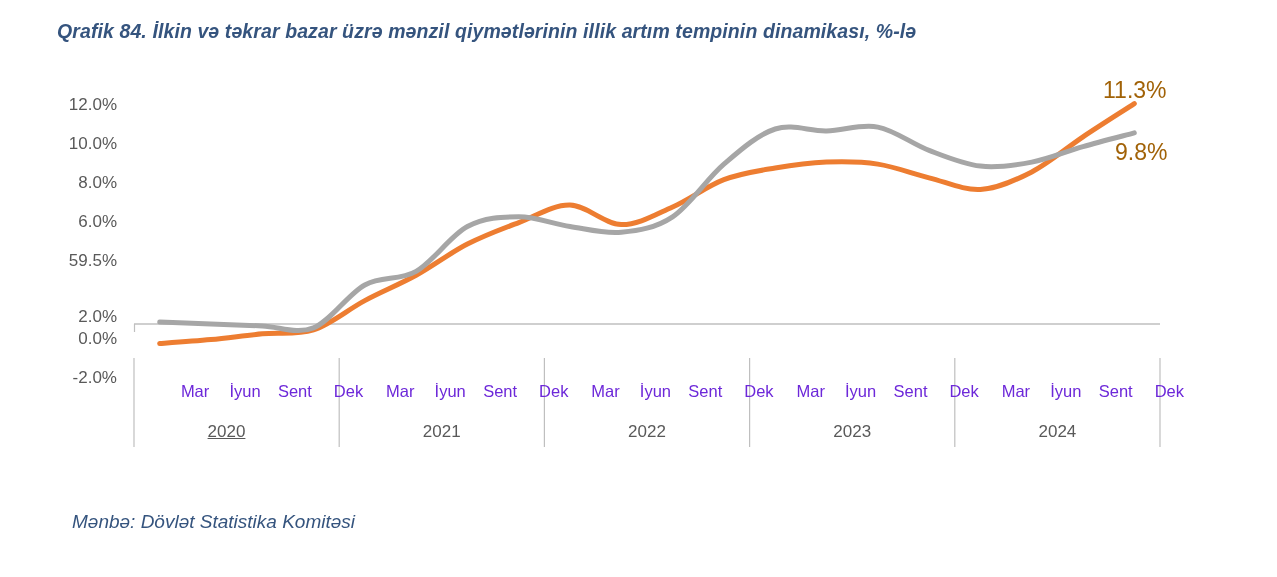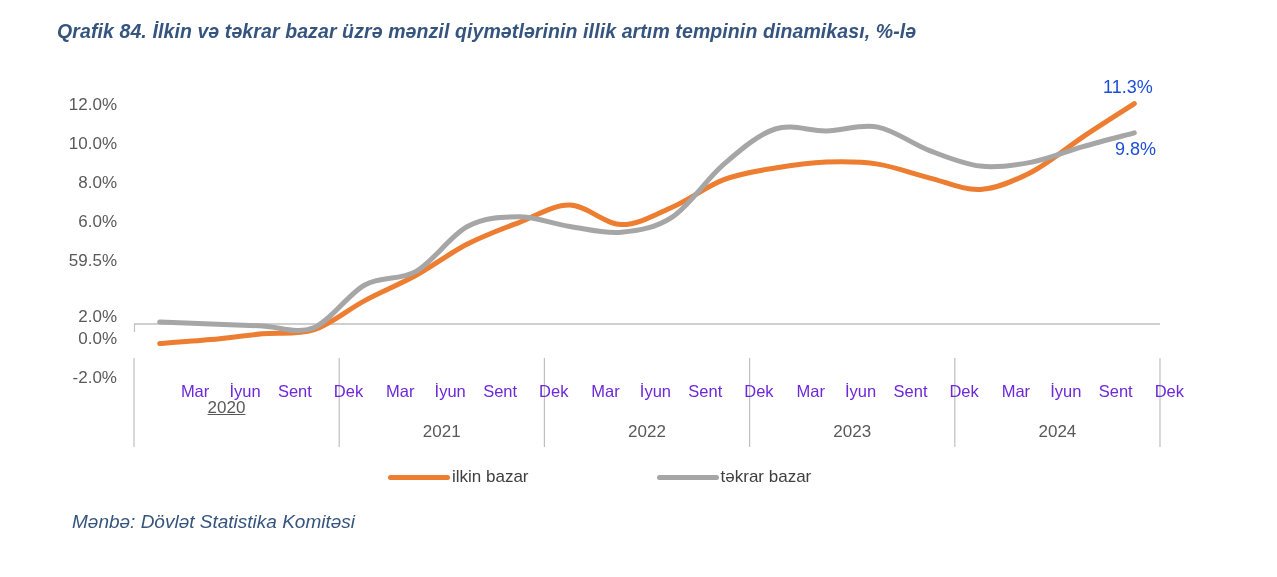--- a/index.html
+++ b/index.html
@@ -22,21 +22,21 @@
   }
   .month-label{
     position:absolute;height:24px;line-height:24px;text-align:right;
     font-size:16.5px;color:#6d28d9;white-space:nowrap;padding-left:24px;
   }
   .year-label{
     position:absolute;height:24px;line-height:24px;text-align:center;
     font-size:17px;color:#595959;
   }
   .end-label{
-    position:absolute;font-size:18px;color:#1d4ed8;white-space:nowrap;text-align:right;
+    position:absolute;font-size:23px;color:#a16207;white-space:nowrap;text-align:right;
   }
   #plot-svg{position:absolute;left:0;top:0;}
   .legend{
     position:absolute;left:388px;top:467px;display:flex;align-items:center;gap:128px;
   }
   .legend-item{display:flex;align-items:center;}
   .legend-swatch{width:62px;height:5px;border-radius:3px;flex:0 0 auto;}
   .legend-text{font-size:17px;color:#404040;margin-left:2px;white-space:nowrap;}
 </style>
 </head>
@@ -65,21 +65,21 @@
       <div class="y-tick" style="left: 42px; top: 158px;">8.0%</div>
       <div class="y-tick" style="left: 42px; top: 197px;">6.0%</div>
       <div class="y-tick" style="left: 42px; top: 236px;">59.5%</div>
       <div class="y-tick" style="left: 42px; top: 292px;">2.0%</div>
       <div class="y-tick" style="left: 42px; top: 314px;">0.0%</div>
       <div class="y-tick" style="left: 42px; top: 353px;">-2.0%</div>
       <div class="month-label" style="left: 134px; width: 51.3px; top: 379px;">Mar</div>
       <div class="month-label" style="left: 185.3px; width: 51.3px; top: 379px;">İyun</div>
       <div class="month-label" style="left: 236.6px; width: 51.3px; top: 379px;">Sent</div>
       <div class="month-label" style="left: 287.9px; width: 51.3px; top: 379px;">Dek</div>
-      <div class="year-label" style="left: 134px; width: 185px; top: 396px; text-decoration: underline;">2020</div>
+      <div class="year-label" style="left: 134px; width: 185px; top: 420px; text-decoration: underline;">2020</div>
       <div class="month-label" style="left: 339.2px; width: 51.3px; top: 379px;">Mar</div>
       <div class="month-label" style="left: 390.5px; width: 51.3px; top: 379px;">İyun</div>
       <div class="month-label" style="left: 441.8px; width: 51.3px; top: 379px;">Sent</div>
       <div class="month-label" style="left: 493.1px; width: 51.3px; top: 379px;">Dek</div>
       <div class="year-label" style="left: 339.2px; width: 205.2px; top: 420px;">2021</div>
       <div class="month-label" style="left: 544.4px; width: 51.3px; top: 379px;">Mar</div>
       <div class="month-label" style="left: 595.7px; width: 51.3px; top: 379px;">İyun</div>
       <div class="month-label" style="left: 647px; width: 51.3px; top: 379px;">Sent</div>
       <div class="month-label" style="left: 698.3px; width: 51.3px; top: 379px;">Dek</div>
       <div class="year-label" style="left: 544.4px; width: 205.2px; top: 420px;">2022</div>
@@ -91,26 +91,16 @@
       <div class="month-label" style="left: 954.8px; width: 51.3px; top: 379px;">Mar</div>
       <div class="month-label" style="left: 1006.1px; width: 51.3px; top: 379px;">İyun</div>
       <div class="month-label" style="left: 1057.4px; width: 51.3px; top: 379px;">Sent</div>
       <div class="month-label" style="left: 1108.7px; width: 51.3px; top: 379px;">Dek</div>
       <div class="year-label" style="left: 954.8px; width: 205.2px; top: 420px;">2024</div>
     </div>
 
   <div class="end-label" style="left:1103px;top:77px;">11.3%</div>
   <div class="end-label" style="left:1115px;top:139px;">9.8%</div>
 
-  <div class="legend">
-    <div class="legend-item">
-      <span class="legend-swatch" style="background: rgb(237, 125, 49);"></span>
-      <span class="legend-text">ilkin bazar</span>
-    </div>
-    <div class="legend-item">
-      <span class="legend-swatch" style="background: rgb(166, 166, 166);"></span>
-      <span class="legend-text">təkrar bazar</span>
-    </div>
-  </div>
 
   <div class="source-note">Mənbə: Dövlət Statistika Komitəsi</div>
 
 </div>
 
 </body></html>

